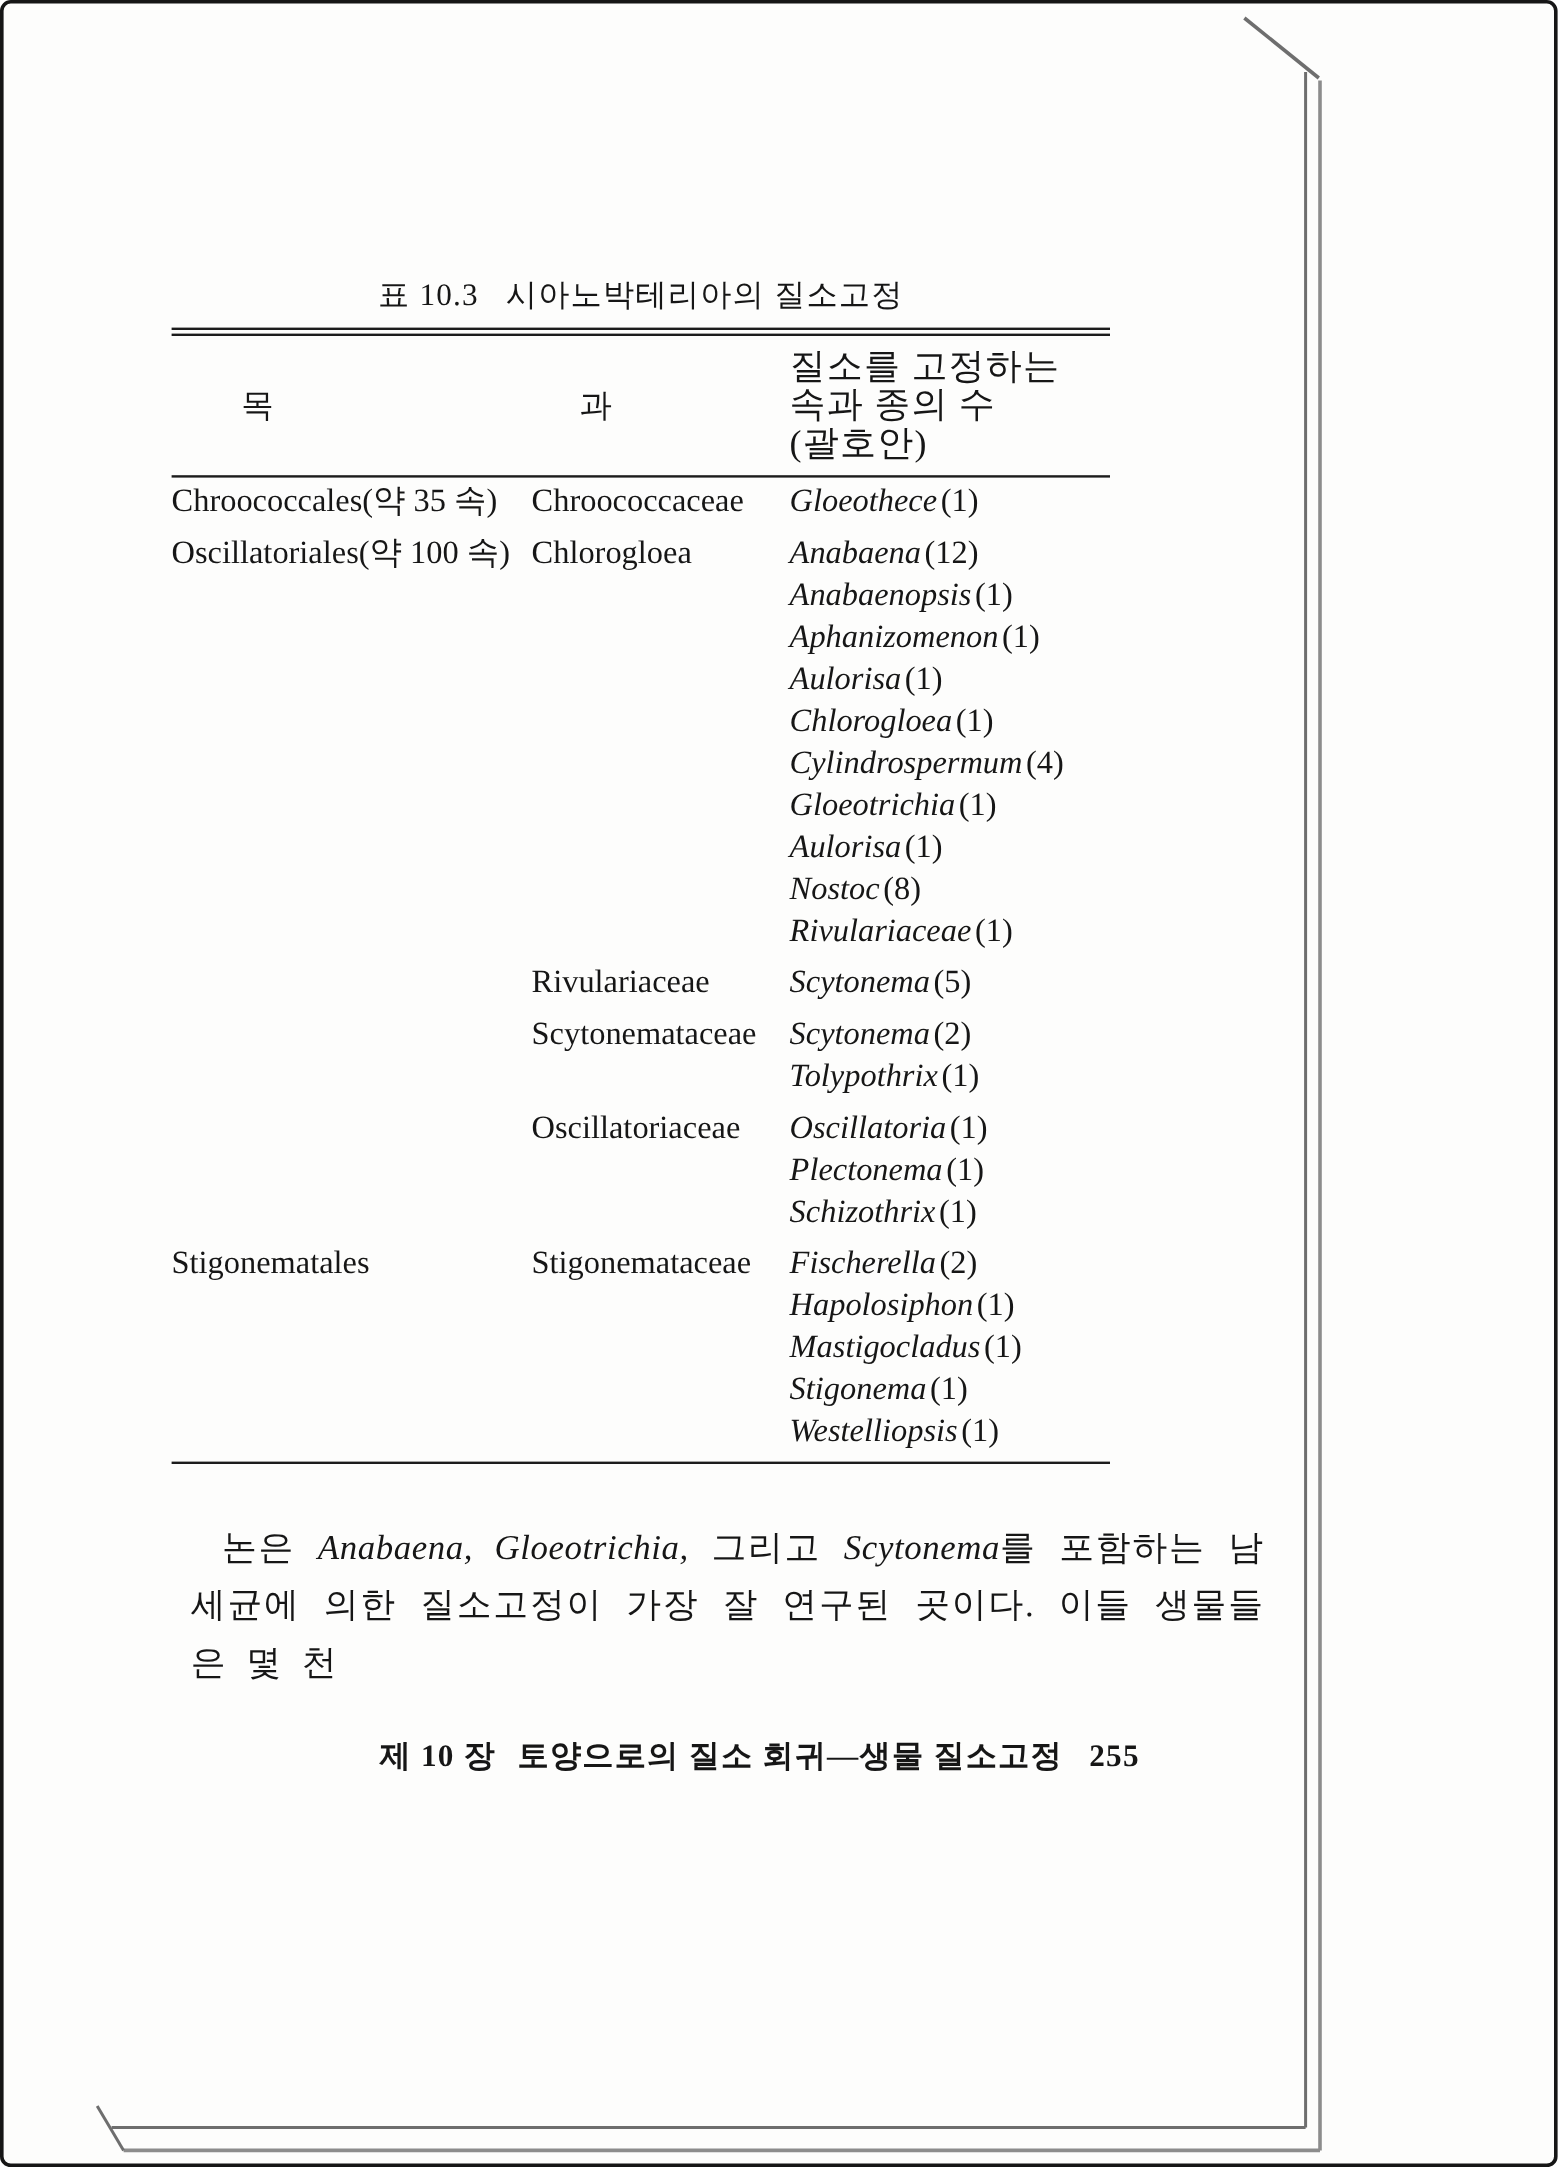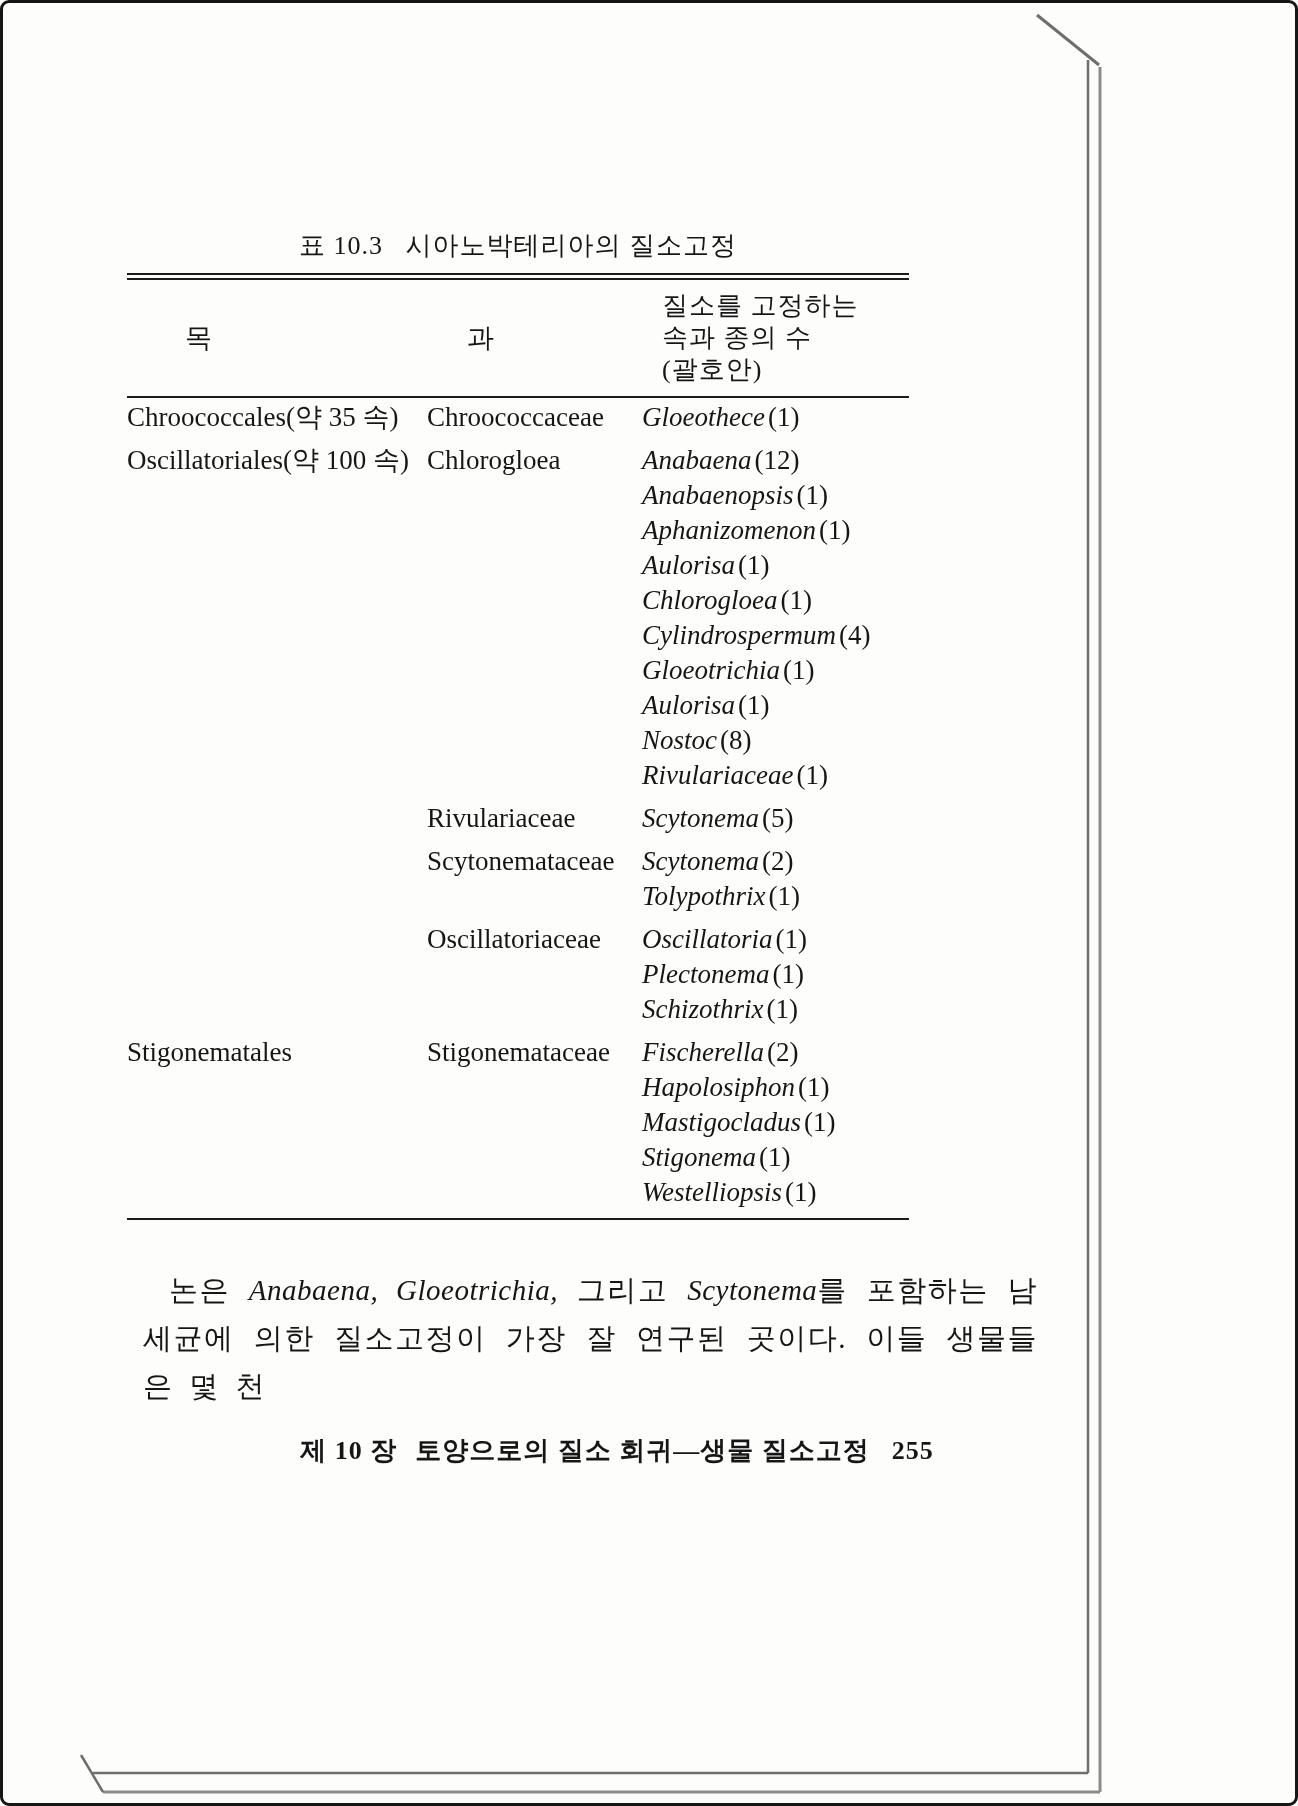--- a/index.html
+++ b/index.html
@@ -12,21 +12,21 @@
   .book {
     position:absolute; inset:0;
     width:1298px; height:1806px;
     background:#fdfdfc;
     border:3px solid #161616;
     border-radius:9px;
     overflow:hidden;
   }
   .edges { position:absolute; left:0; top:0; width:1298px; height:1806px; z-index:0; }
   .page-content {
-    position:absolute; left:124px; top:226px; width:900px; z-index:1;
+    position:absolute; left:140px; top:226px; width:900px; z-index:1;
   }
   
   .table-wrap { width:782px; }
   .table-title {
     width:782px; text-align:center;
     font-size:26px; line-height:34px; letter-spacing:1px;
     white-space:pre; margin-bottom:10px;
   }
   .rule-double {
     width:782px; height:7px;
@@ -35,21 +35,21 @@
   }
   .thead {
     width:782px; display:grid;
     grid-template-columns:300px 215px 267px;
     align-items:center;
     padding:10px 0 10px 0;
   }
   .th { font-size:27px; }
   .th-order { padding-left:58px; }
   .th-family { padding-left:40px; }
-  .th-count div { font-size:26px; line-height:32px; letter-spacing:1px;margin-left:20px; }
+  .th-count div { font-size:30px; line-height:32px; letter-spacing:1px; }
   .rule-single { width:782px; border-top:2.5px solid #1c1c1c; }
   .tbody { padding-top:2px; }
   .family-row {
     display:grid; grid-template-columns:300px 215px 267px;
     margin-bottom:8px;
   }
   .cell { font-size:27px; line-height:35px; }
   .species-line { font-size:27px; line-height:35px; white-space:nowrap; }
   .genus { font-style:italic; }
   .count { font-style:normal; margin-left:3px; }
@@ -57,21 +57,21 @@
   
   .body-paragraph {
     margin-top:46px; width:895px;
     font-size:29px; line-height:48px;
     letter-spacing:1.5px; word-spacing:7px;
     text-align:justify; text-indent:26px;margin-left:16px;
   }
   .body-paragraph i { font-style:italic; letter-spacing:0.5px; }
   
   .page-footer {
-    margin-top:23px; width:900px; padding-left:80px;
+    margin-top:36px; width:900px; padding-left:80px;
     text-align:center; font-size:26px; letter-spacing:1px;
     font-weight:600;
   }
   .page-footer .chapter { margin-right:18px; }
   .page-footer .page-number { margin-left:22px; font-weight:700; }
 </style>
 </head>
 <body>
 
 <div class="book">

